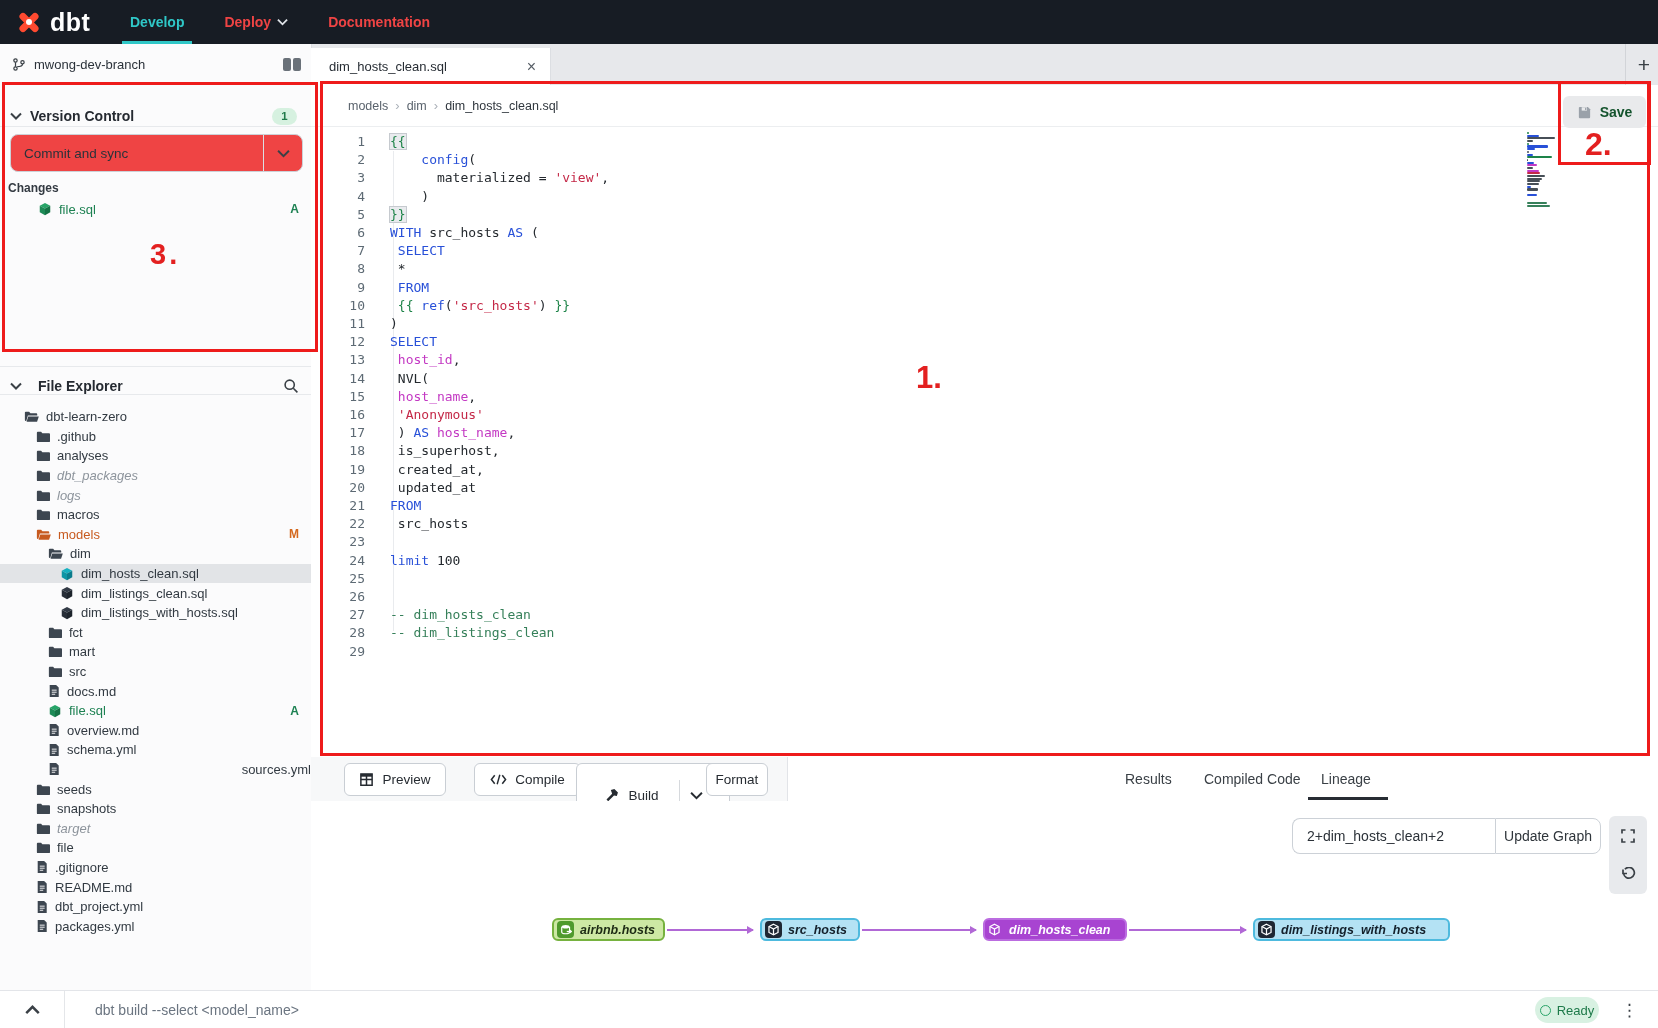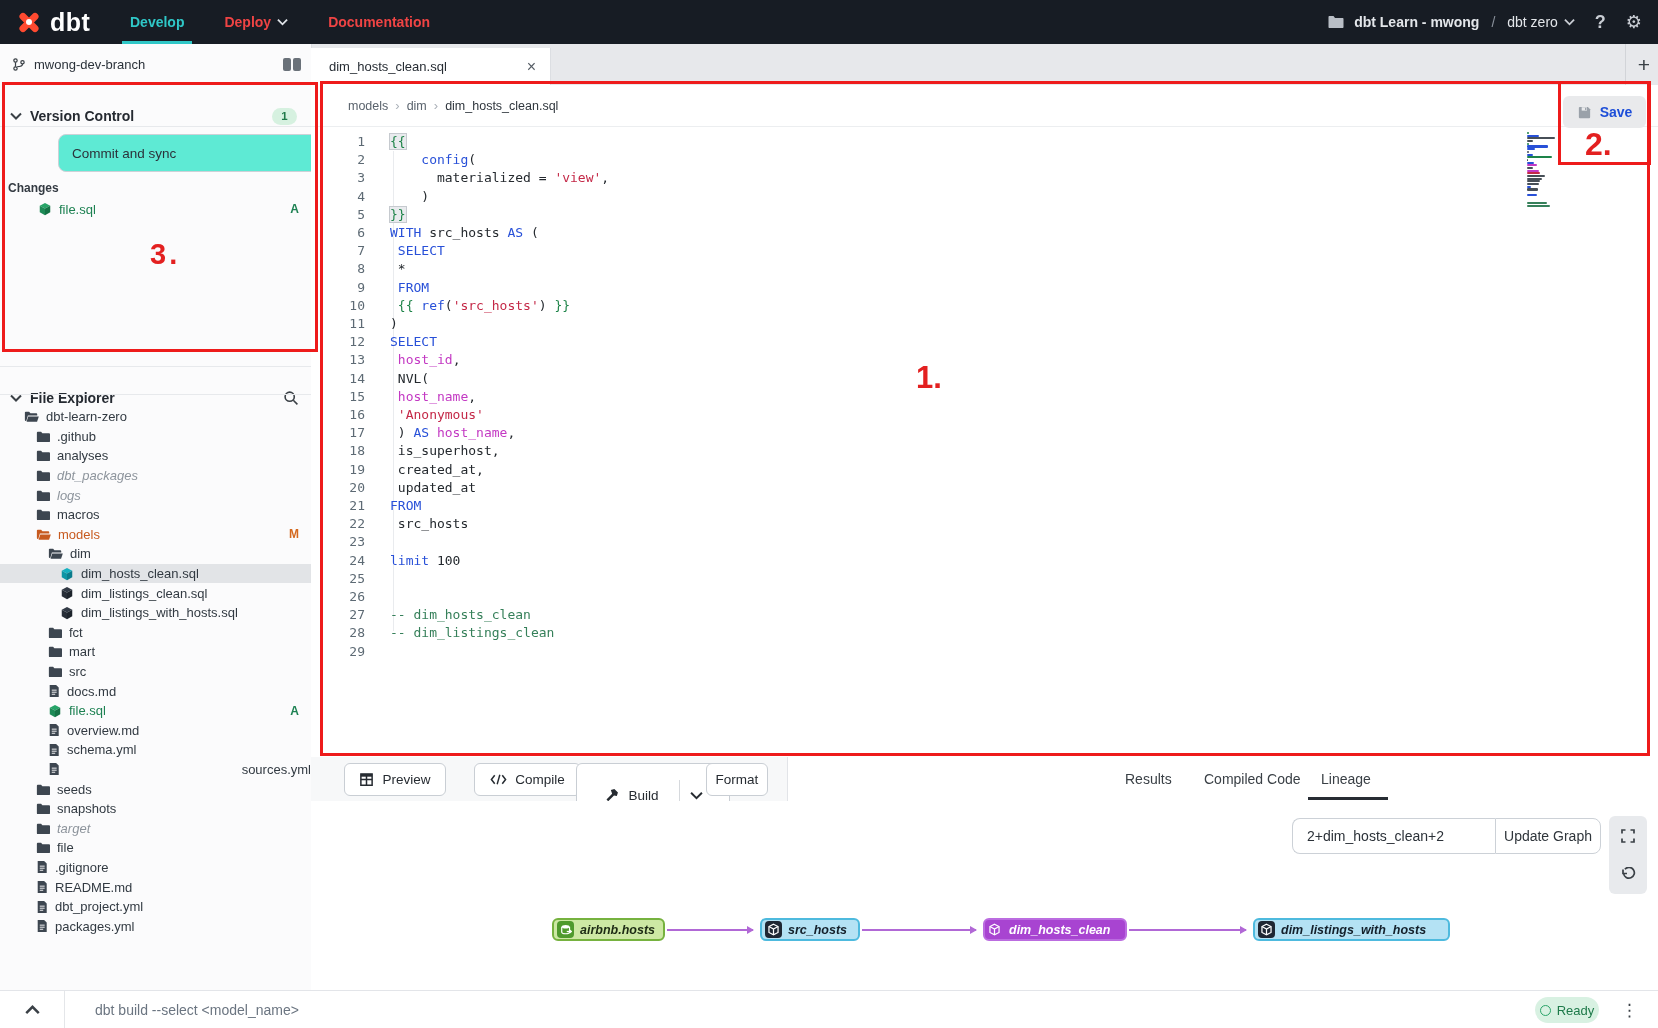--- a/index.html
+++ b/index.html
@@ -40,31 +40,31 @@
   
   #sidebar{left:0;top:85px;width:311px;height:905px;background:#fbfbfc;border-right:1px solid #e4e6e9;}
   .section-head{display:flex;align-items:center;height:36px;}
   .section-title{font-size:14px;font-weight:bold;color:#252a31;margin-left:8px;}
   .chev{color:#3a4046;}
   #vc-head{position:absolute;left:0;top:13px;width:311px;}
   #vc-head .chev{margin-left:10px;}
   #vc-badge{margin-left:auto;margin-right:14px;background:#d6f1e0;color:#217a4b;font-size:11.5px;font-weight:bold;
             min-width:17px;height:17px;border-radius:9px;display:flex;align-items:center;justify-content:center;padding:0 4px;}
   #vc-rule{position:absolute;left:0;top:41px;width:311px;height:1px;background:#e7e9ec;}
-  #commit-box{position:absolute;left:10px;top:49px;width:291px;height:36px;background:#5eead4;border:1px solid #ccd1d7;border-radius:8px;display:flex;align-items:center;margin-left:48px;}
+  #commit-box{position:absolute;left:10px;top:49px;width:291px;height:36px;background:#ef4444;border:1px solid #ccd1d7;border-radius:8px;display:flex;align-items:center;}
   #commit-label{font-size:13.5px;color:#2b323a;margin-left:13px;}
   #commit-chev{margin-left:auto;width:38px;height:100%;border-left:1px solid #dcdfe3;display:flex;align-items:center;justify-content:center;}
   #changes-label{position:absolute;left:8px;top:96px;font-size:12px;font-weight:bold;color:#333a42;}
   #change-row{position:absolute;left:0;top:114px;width:311px;height:20px;display:flex;align-items:center;}
   #change-row .ico{margin-left:38px;}
   #change-row .nm{font-size:13px;color:#1d8152;margin-left:7px;}
   #change-row .st{margin-left:auto;margin-right:12px;font-size:12px;font-weight:bold;color:#1d8152;}
 
   #fe-rule-top{position:absolute;left:0;top:281px;width:311px;height:1px;background:#e7e9ec;}
-  #fe-head{position:absolute;left:0;top:295px;width:311px;}
+  #fe-head{position:absolute;left:0;top:283px;width:311px;gap:8px;}
   #fe-head .chev{margin-left:10px;}
   #fe-search{margin-left:auto;margin-right:12px;color:#3a4046;}
   #fe-rule-bot{position:absolute;left:0;top:309px;width:311px;height:1px;background:#e7e9ec;}
   #tree{position:absolute;left:0;top:322px;width:311px;}
   .trow{height:19.6px;display:flex;align-items:center;font-size:13px;color:#323a42;}
   .trow.sel{background:#e2e4e7;}
   .trow .lbl{margin-left:7px;white-space:nowrap;}
   .trow.muted .lbl{color:#8d949c;font-style:italic;}
   .trow.orange .lbl{color:#c75a1f;}
   .trow.green .lbl{color:#1d8152;}
@@ -86,21 +86,21 @@
   .tok-i{color:#c339c3;}
   .tok-s{color:#c42847;}
   .tok-j{color:#1d8348;}
   .tok-c{color:#36805a;}
   .tok-p{color:#24292e;}
   .tok-jh{color:#1d8348;background:#e9ebee;box-shadow:0 0 0 1px #c6cacf;}
   #indent-guide{position:absolute;left:82px;top:66px;width:1px;height:480px;background:#e9ebee;}
   #minimap{position:absolute;left:1216px;top:47px;width:30px;}
   #minimap .mm{height:2.1px;margin-bottom:.6px;border-radius:1px;}
   #save-btn{position:absolute;left:1252px;top:11px;width:83px;height:32px;background:#e9eaec;border-radius:6px;
-            display:flex;align-items:center;justify-content:center;gap:8px;color:#1d4ed8;font-size:14px;font-weight:bold;}
+            display:flex;align-items:center;justify-content:center;gap:8px;color:#14532d;font-size:14px;font-weight:bold;}
 
   
   #toolbar{left:311px;top:757px;width:1347px;height:44px;background:#f7f8f9;border-bottom:1px solid #e3e5e9;}
   .tbtn{position:absolute;top:6px;height:31px;background:#fff;border:1px solid #c9ced4;border-radius:6px;
         display:flex;align-items:center;justify-content:center;gap:8px;font-size:13.5px;color:#262b31;}
   #btn-preview{left:33px;width:100px;}
   #btn-compile{left:144px;width:105px;margin-left:19px;}
   #btn-build{left:265px;width:120px;padding:16px;}
   #btn-build .main{display:flex;align-items:center;gap:8px;padding:0 12px;height:100%;}
   #btn-build .dd{width:33px;height:100%;border-left:1px solid #d6d9dd;display:flex;align-items:center;justify-content:center;}
@@ -175,39 +175,20 @@
     <div class="nav-item">
       <span>Deploy</span>
       <span>
           <svg width="11" height="8" viewBox="0 0 12 8">
             <polyline points="1,1.5 6,6.5 11,1.5" fill="none" stroke="#dfe3e8" stroke-width="2"></polyline>
           </svg>
         </span>
     </div>
     <div class="nav-item">
       <span>Documentation</span>
-    </div>
-    <div id="nav-right">
-      <span>
-          <svg width="17" height="14" viewBox="0 0 16 14">
-            <path d="M1 2c0-.6.4-1 1-1h4l1.5 2H15c.6 0 1 .4 1 1v8c0 .6-.4 1-1 1H2c-.6 0-1-.4-1-1V2z" fill="#b9bec6"></path>
-          </svg>
-        </span>
-      <span class="proj">dbt Learn - mwong</span>
-      <span class="slash">/</span>
-      <span class="env">
-        <span>dbt zero</span>
-        <span>
-            <svg width="11" height="8" viewBox="0 0 12 8">
-              <polyline points="1,1.5 6,6.5 11,1.5" fill="none" stroke="#c9cdd4" stroke-width="2"></polyline>
-            </svg>
-          </span>
-      </span>
-      <span class="nav-icon" style="font-weight:bold;">?</span>
-      <span class="nav-icon">⚙</span>
     </div>
   </div>
 
   <div id="secondbar" class="abs">
     <div id="branch-area">
       <span style="margin-left:12px;">
         <svg width="14" height="15" viewBox="0 0 16 16">
             <g fill="none" stroke="#3a4046" stroke-width="1.4">
               <circle cx="4" cy="3.4" r="1.9"></circle>
               <circle cx="4" cy="12.6" r="1.9"></circle>

